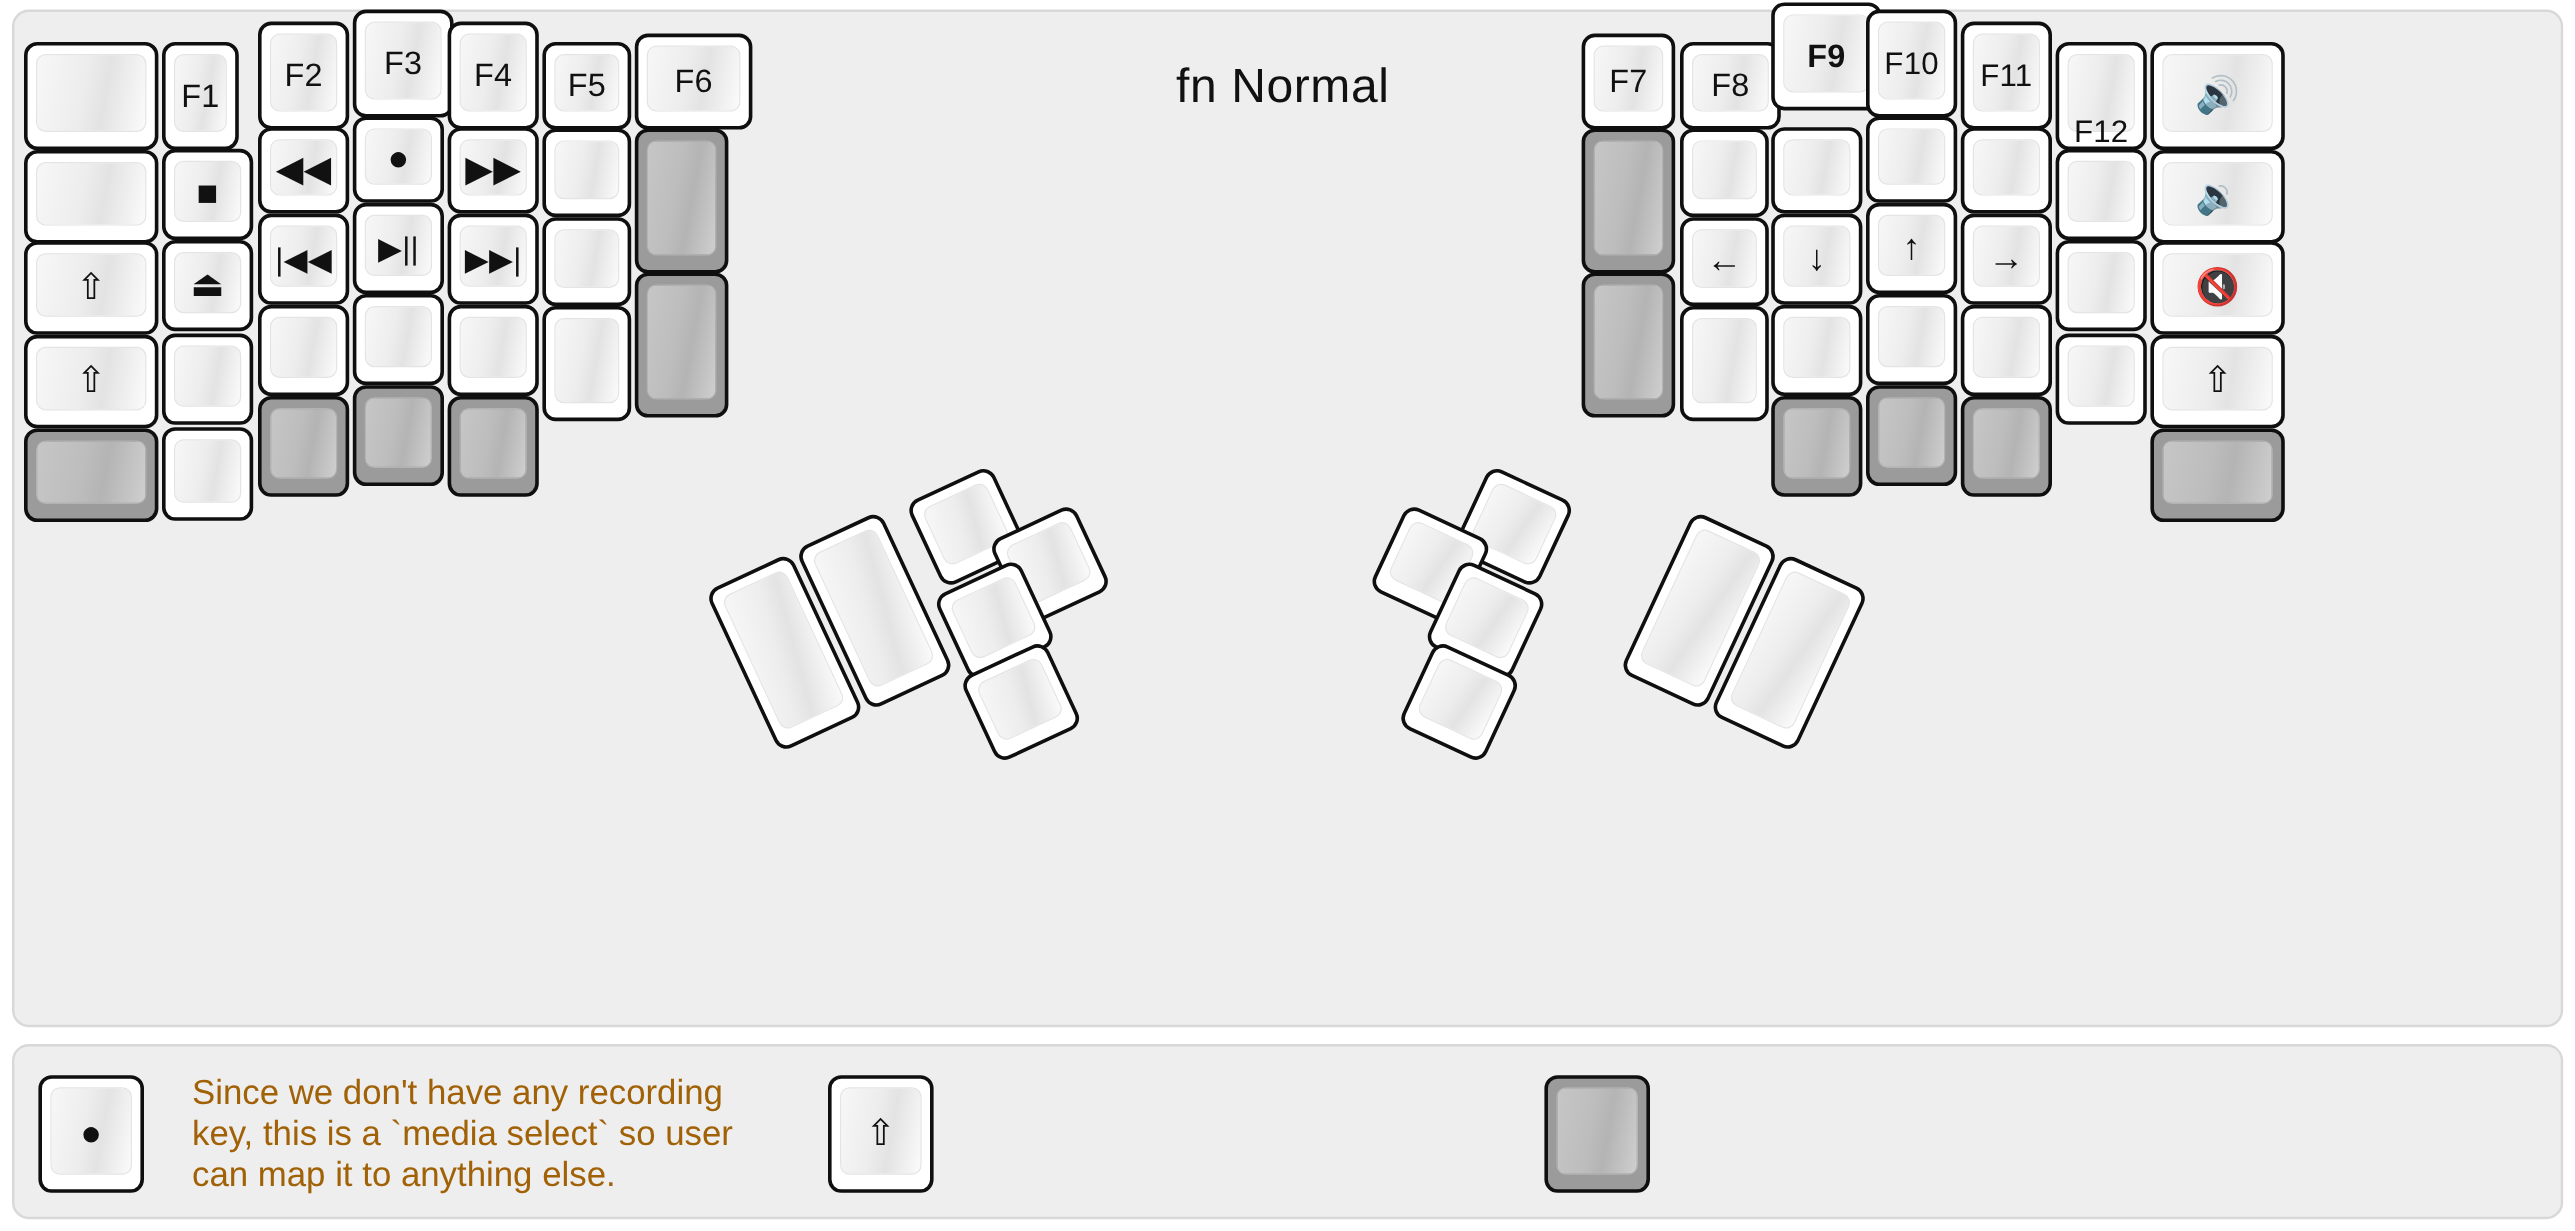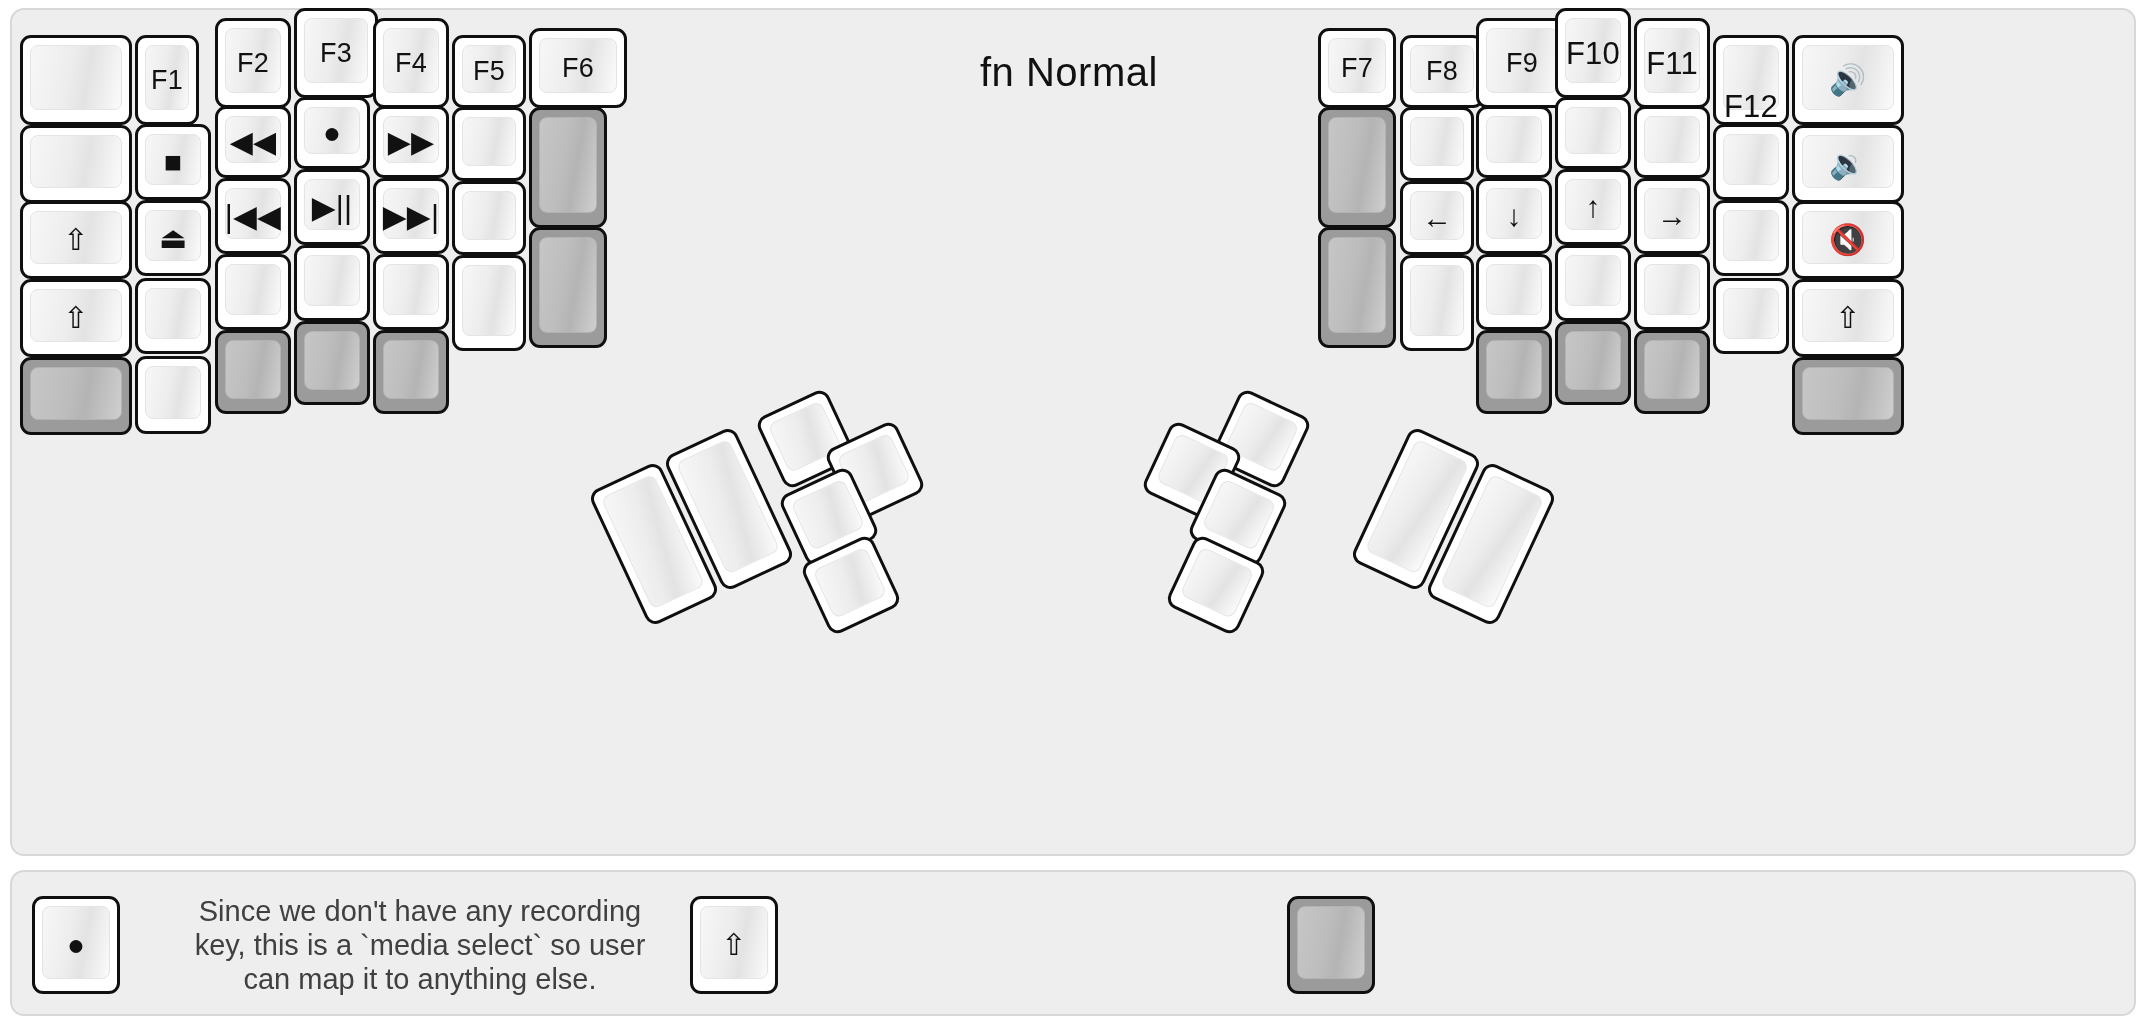--- a/index.html
+++ b/index.html
@@ -47,21 +47,21 @@
     position:relative;
     z-index:2;
     color:#111;
     line-height:1;
     text-align:center;
     white-space:pre;
     font-size:27px;
     letter-spacing:.2px;
   }
   .key.sym .lg{font-size:30px;}
-  .key.sym-sm .lg{font-size:31px;}
+  .key.sym-sm .lg{font-size:26px;}
 
   
   .key.trans{background:#9b9b9b;}
   .key.trans .cap{
     background:linear-gradient(100deg,#c6c6c6 0%,#bdbdbd 42%,#b4b4b4 62%,#cfcfcf 100%);
     border:1px solid #b3b3b3;
   }
 
   
   .key.rot{transform-origin:50% 50%;}
@@ -75,23 +75,22 @@
     white-space:nowrap;
   }
 
   
   .legend-item{position:absolute;top:14px;height:118px;}
   .legend-key{
     position:absolute;left:0;top:10px;width:88px;height:98px;
   }
   .legend-text{
     position:absolute;
-    font-size:29px;line-height:1.18;color:#404040;
+    font-size:29px;line-height:1.18;color:#a16207;
     white-space:pre-line;
-    text-align:center;
   }
   #legend-1{left:20px;width:640px;}
   #legend-1 .legend-text{left:128px;top:8px;width:520px;}
   #legend-2{left:678px;width:560px;}
   #legend-2 .legend-text{left:128px;top:22px;width:430px;}
   #legend-3{left:1275px;width:840px;}
   #legend-3 .legend-text{left:128px;top:8px;width:700px;}
 </style>
 </head>
 <body>
@@ -252,21 +251,21 @@
         <span class="lg"></span>
       </div>
       <div class="key sym" style="left: 1400px; top: 181px; width: 74px; height: 74px;">
         <span class="cap"></span>
         <span class="lg">←</span>
       </div>
       <div class="key" style="left: 1400px; top: 255px; width: 74px; height: 96px;">
         <span class="cap"></span>
         <span class="lg"></span>
       </div>
-      <div class="key" style="left: 1476px; top: 18px; width: 92px; height: 90px;">
+      <div class="key" style="left: 1476px; top: 2px; width: 92px; height: 90px; font-weight: bold;">
         <span class="cap"></span>
         <span class="lg">F9</span>
       </div>
       <div class="key" style="left: 1476px; top: 106px; width: 76px; height: 72px;">
         <span class="cap"></span>
         <span class="lg"></span>
       </div>
       <div class="key sym" style="left: 1476px; top: 178px; width: 76px; height: 76px;">
         <span class="cap"></span>
         <span class="lg">↓</span>

